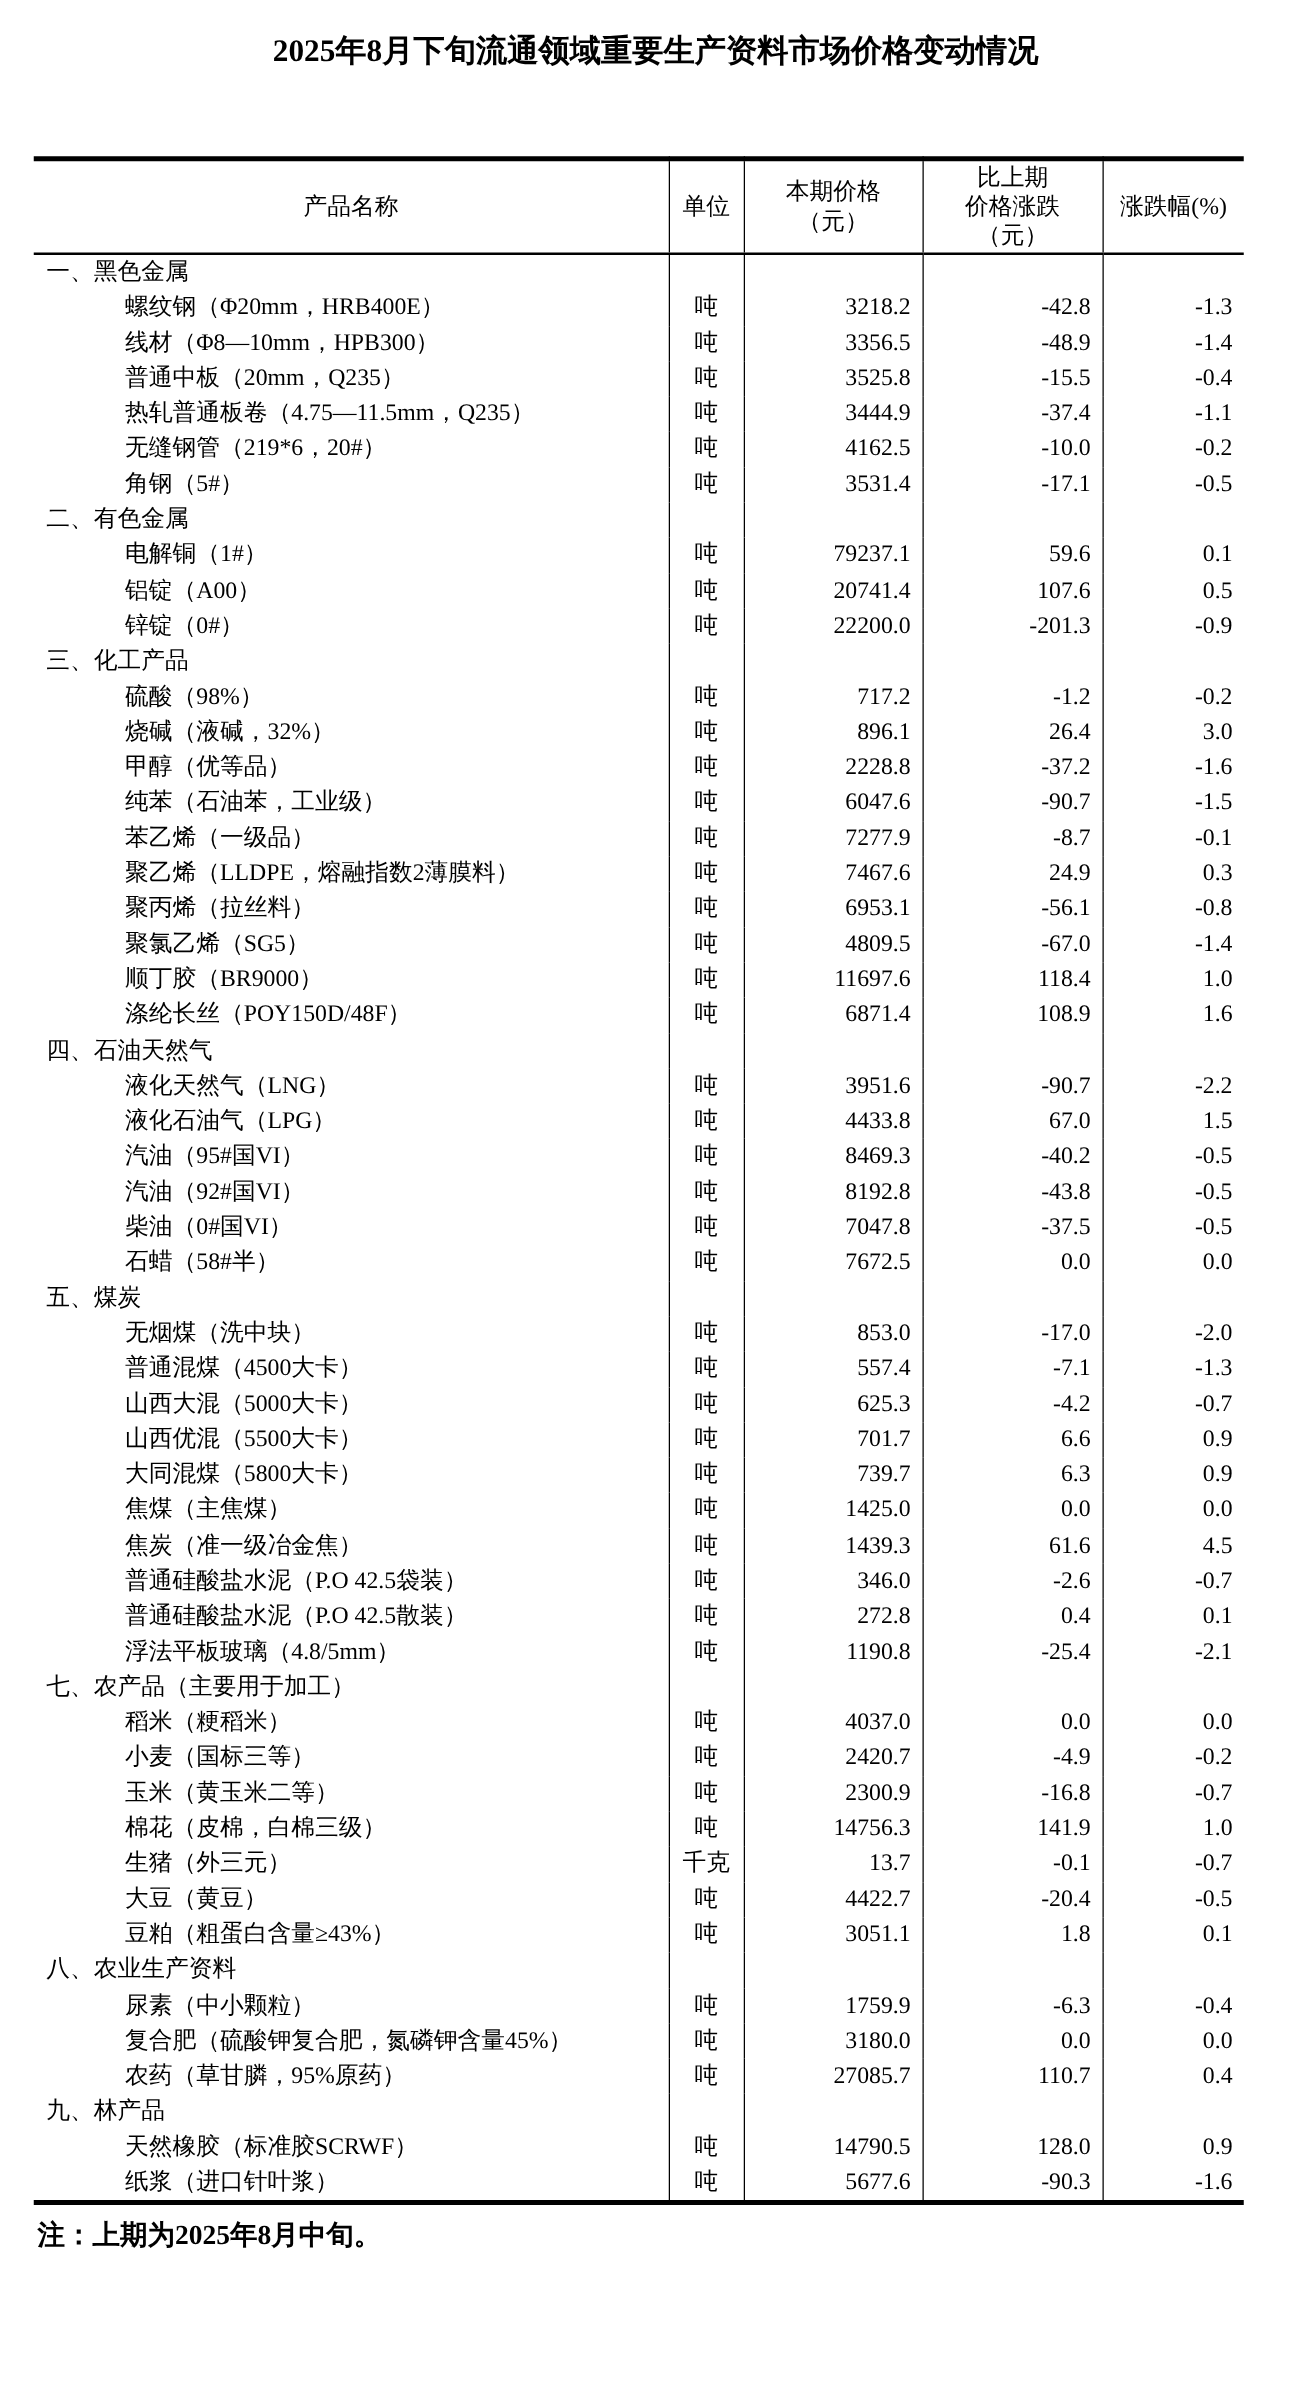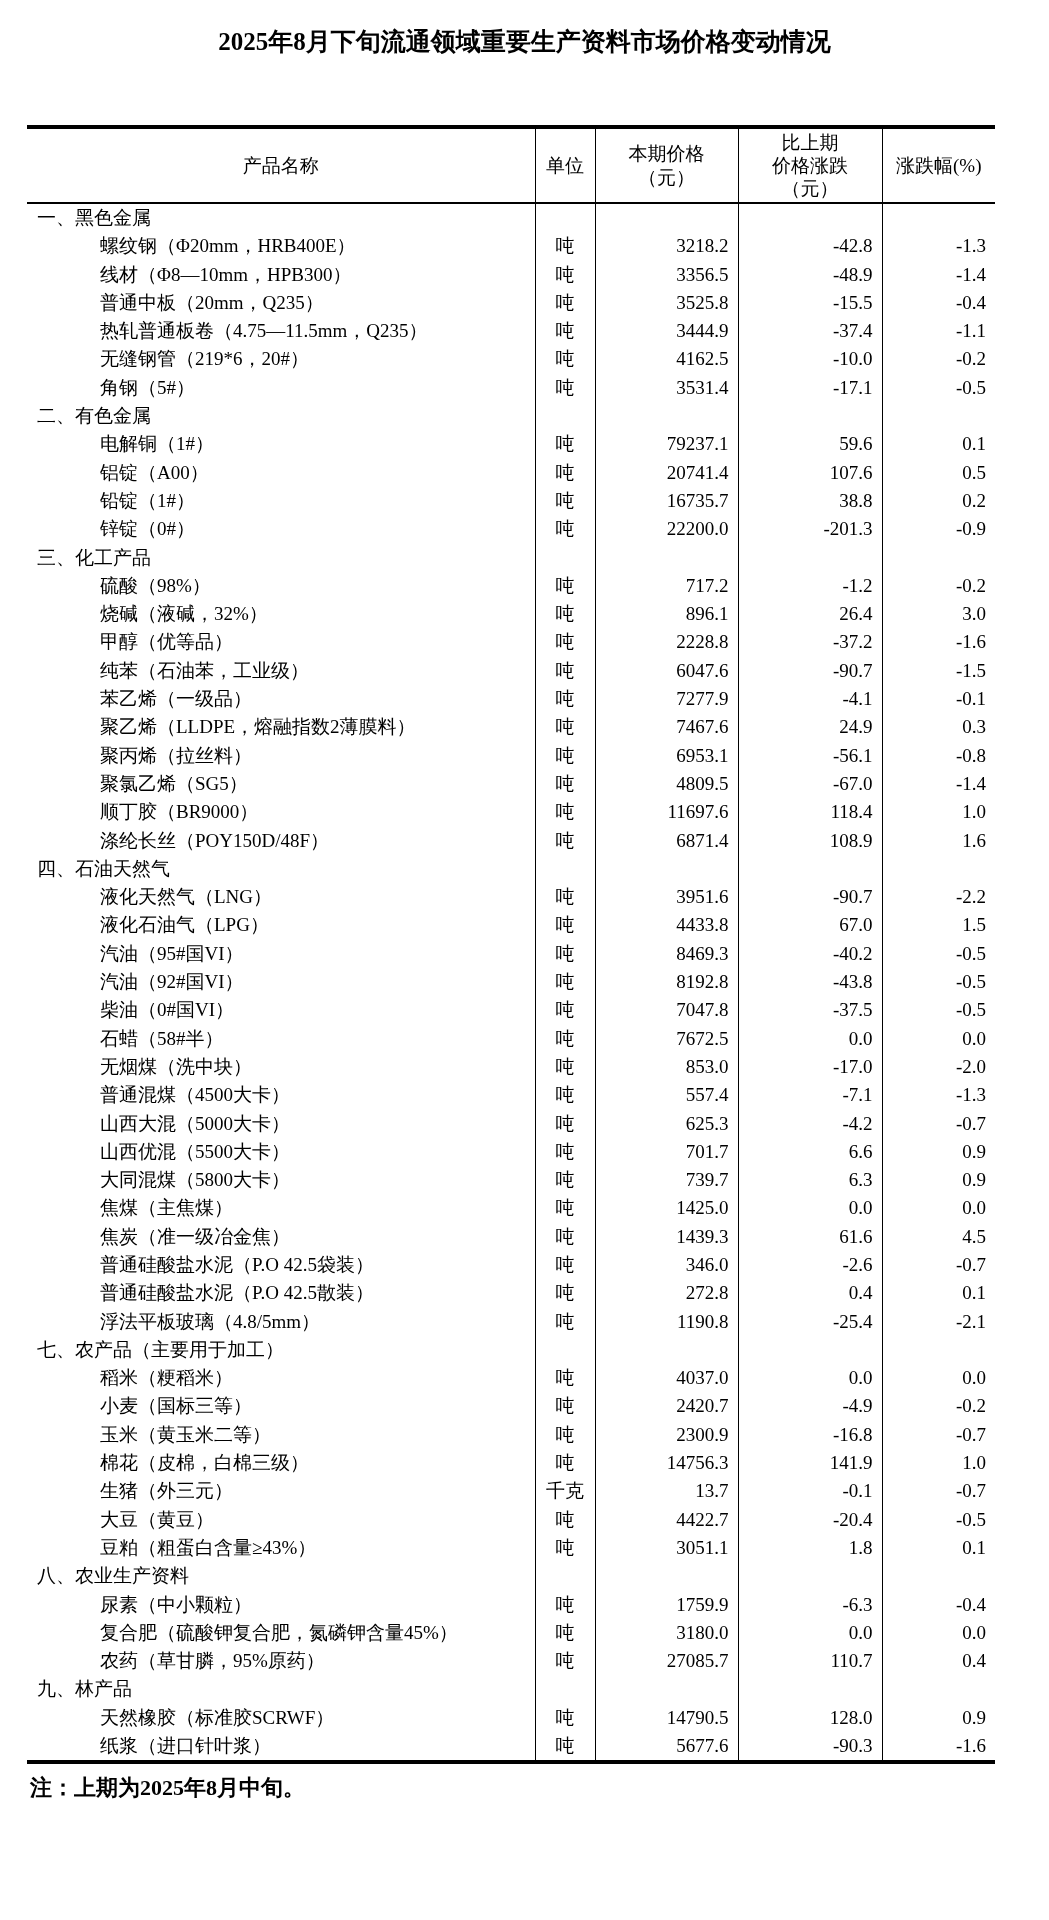--- a/index.html
+++ b/index.html
@@ -147,27 +147,20 @@
           <td class="num">0.1</td>
         </tr>
         <tr>
           <td class="product">铝锭（A00）</td>
           <td class="unit">吨</td>
           <td class="num">20741.4</td>
           <td class="num">107.6</td>
           <td class="num">0.5</td>
         </tr>
         <tr>
-          <td class="product">铅锭（1#）</td>
-          <td class="unit">吨</td>
-          <td class="num">16735.7</td>
-          <td class="num">38.8</td>
-          <td class="num">0.2</td>
-        </tr>
-        <tr>
           <td class="product">锌锭（0#）</td>
           <td class="unit">吨</td>
           <td class="num">22200.0</td>
           <td class="num">-201.3</td>
           <td class="num">-0.9</td>
         </tr>
         <tr>
           <td class="product category">三、化工产品</td>
           <td class="unit"></td>
           <td class="num"></td>
@@ -199,21 +192,21 @@
           <td class="product">纯苯（石油苯，工业级）</td>
           <td class="unit">吨</td>
           <td class="num">6047.6</td>
           <td class="num">-90.7</td>
           <td class="num">-1.5</td>
         </tr>
         <tr>
           <td class="product">苯乙烯（一级品）</td>
           <td class="unit">吨</td>
           <td class="num">7277.9</td>
-          <td class="num">-4.1</td>
+          <td class="num">-8.7</td>
           <td class="num">-0.1</td>
         </tr>
         <tr>
           <td class="product">聚乙烯（LLDPE，熔融指数2薄膜料）</td>
           <td class="unit">吨</td>
           <td class="num">7467.6</td>
           <td class="num">24.9</td>
           <td class="num">0.3</td>
         </tr>
         <tr>
@@ -285,20 +278,27 @@
           <td class="num">7047.8</td>
           <td class="num">-37.5</td>
           <td class="num">-0.5</td>
         </tr>
         <tr>
           <td class="product">石蜡（58#半）</td>
           <td class="unit">吨</td>
           <td class="num">7672.5</td>
           <td class="num">0.0</td>
           <td class="num">0.0</td>
+        </tr>
+        <tr>
+          <td class="product category">五、煤炭</td>
+          <td class="unit"></td>
+          <td class="num"></td>
+          <td class="num"></td>
+          <td class="num"></td>
         </tr>
         <tr>
           <td class="product">无烟煤（洗中块）</td>
           <td class="unit">吨</td>
           <td class="num">853.0</td>
           <td class="num">-17.0</td>
           <td class="num">-2.0</td>
         </tr>
         <tr>
           <td class="product">普通混煤（4500大卡）</td>

